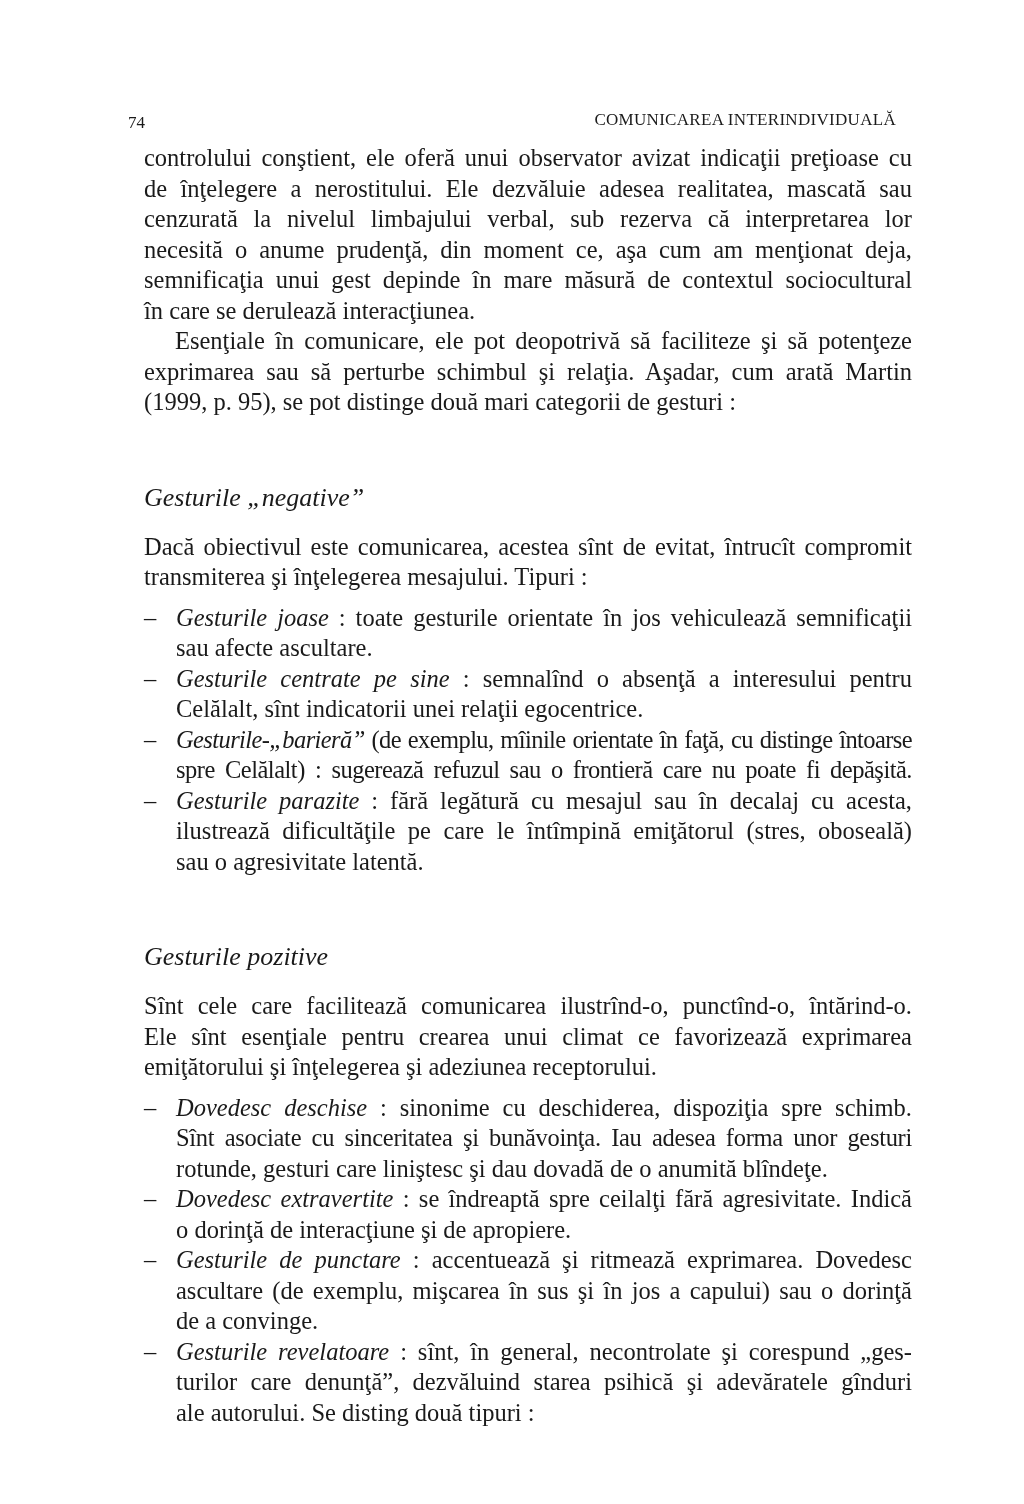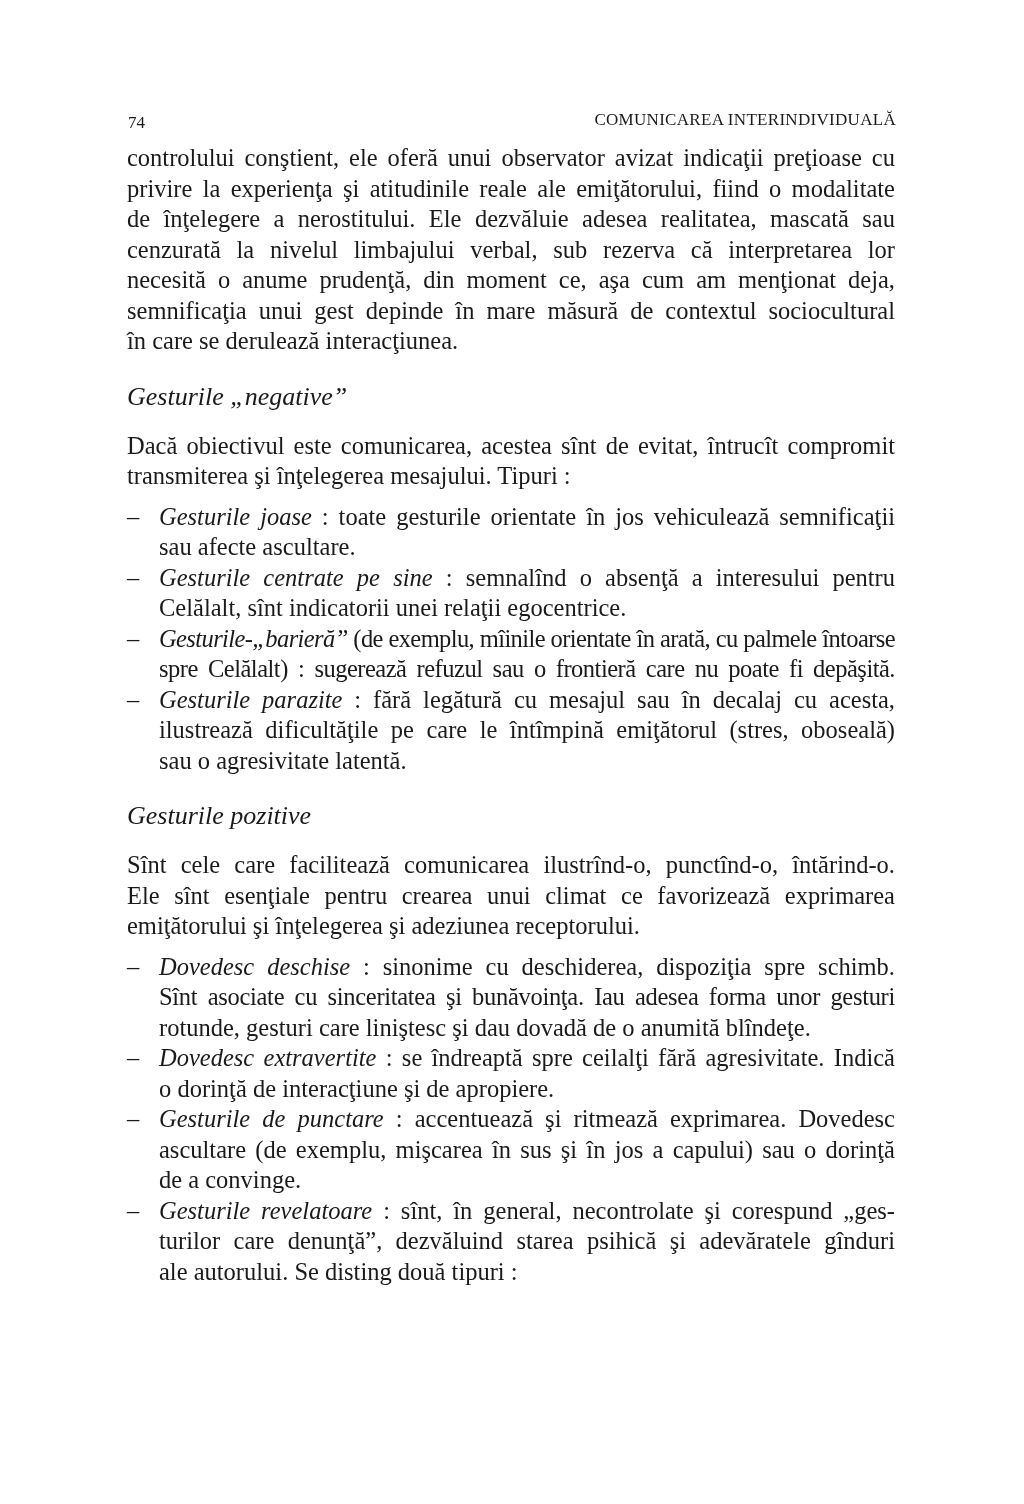--- a/index.html
+++ b/index.html
@@ -1,52 +1,56 @@
 <!DOCTYPE html>
 <html><head>
 <meta charset="utf-8">
 <style>
   html, body { margin: 0; padding: 0; background: #ffffff; }
   body { width: 1024px; height: 1504px; position: relative; overflow: hidden;
          font-family: "Liberation Serif", "DejaVu Serif", serif; color: #1a1a1a; }
   .header { position: absolute; top: 110px; left: 128px; width: 768px; height: 24px; font-size: 17px; }
   .page-num { position: absolute; left: 0; top: 3px; }
   .running-title { position: absolute; left: 0; right: 0; text-align: right; letter-spacing: 0.3px; }
-  .content { position: absolute; left: 127px; top: 143px; width: 768px; font-size: 24.5px; }
+  .content { position: absolute; left: 144px; top: 143px; width: 768px; font-size: 24.5px; }
   .line { height: 30.5px; line-height: 30.5px; white-space: nowrap; text-align: justify; text-align-last: justify; }
   .line.last { text-align-last: left; }
   .indent { padding-left: 31px; }
-  .heading { font-style: italic; font-size: 26px; height: 34px; line-height: 34px; white-space: nowrap; }
+  .heading { font-style: italic; font-size: 26px; height: 34px; line-height: 34px; white-space: nowrap; margin-top: 40px; }
   .gap-before-heading { height: 23px; }
   .gap-after-heading { height: 17px; }
   .gap-list { height: 10px; }
   .item { position: relative; padding-left: 32px; }
   .dash { position: absolute; left: 0; top: 0; width: 14px; height: 30.5px; line-height: 30.5px; }
   .term { font-style: italic; }
 </style>
 </head>
 <body>
 
 <div class="header">
   <span class="page-num">74</span>
   <span class="running-title">COMUNICAREA INTERINDIVIDUALĂ</span>
 </div>
 
 <div class="content">
 
   <div>
     <div class="line">controlului conştient, ele oferă unui observator avizat indicaţii preţioase cu</div>
-    <div class="line">privire la experienţa şi atitudinile reale ale emiţătorului, fiind o modalitate</div>
     <div class="line">de înţelegere a nerostitului. Ele dezvăluie adesea realitatea, mascată sau</div>
     <div class="line">cenzurată la nivelul limbajului verbal, sub rezerva că interpretarea lor</div>
     <div class="line">necesită o anume prudenţă, din moment ce, aşa cum am menţionat deja,</div>
     <div class="line">semnificaţia unui gest depinde în mare măsură de contextul sociocultural</div>
     <div class="line last">în care se derulează interacţiunea.</div>
   </div>
 
+  <div>
+    <div class="line indent">Esenţiale în comunicare, ele pot deopotrivă să faciliteze şi să potenţeze</div>
+    <div class="line">exprimarea sau să perturbe schimbul şi relaţia. Aşadar, cum arată Martin</div>
+    <div class="line last">(1999, p. 95), se pot distinge două mari categorii de gesturi :</div>
+  </div>
 
   <div class="gap-before-heading"></div>
   <div class="heading">Gesturile „negative”</div>
   <div class="gap-after-heading"></div>
 
   <div>
     <div class="line">Dacă obiectivul este comunicarea, acestea sînt de evitat, întrucît compromit</div>
     <div class="line last">transmiterea şi înţelegerea mesajului. Tipuri :</div>
   </div>
   <div class="gap-list"></div>
@@ -57,21 +61,21 @@
       <div class="line"><span class="term">Gesturile joase</span><span> : toate gesturile orientate în jos vehiculează semnificaţii</span></div>
       <div class="line last">sau afecte ascultare.</div>
     </div>
     <div class="item">
       <span class="dash">–</span>
       <div class="line"><span class="term">Gesturile centrate pe sine</span><span> : semnalînd o absenţă a interesului pentru</span></div>
       <div class="line last">Celălalt, sînt indicatorii unei relaţii egocentrice.</div>
     </div>
     <div class="item">
       <span class="dash">–</span>
-      <div class="line" style="letter-spacing:-0.6px"><span class="term">Gesturile-„barieră”</span><span> (de exemplu, mîinile orientate în arată, cu palmele întoarse</span></div>
+      <div class="line" style="letter-spacing:-0.6px"><span class="term">Gesturile-„barieră”</span><span> (de exemplu, mîinile orientate în faţă, cu distinge întoarse</span></div>
       <div class="line" style="letter-spacing:-0.5px">spre Celălalt) : sugerează refuzul sau o frontieră care nu poate fi depăşită.</div>
     </div>
     <div class="item">
       <span class="dash">–</span>
       <div class="line"><span class="term">Gesturile parazite</span><span> : fără legătură cu mesajul sau în decalaj cu acesta,</span></div>
       <div class="line">ilustrează dificultăţile pe care le întîmpină emiţătorul (stres, oboseală)</div>
       <div class="line last">sau o agresivitate latentă.</div>
     </div>
   </div>
 

